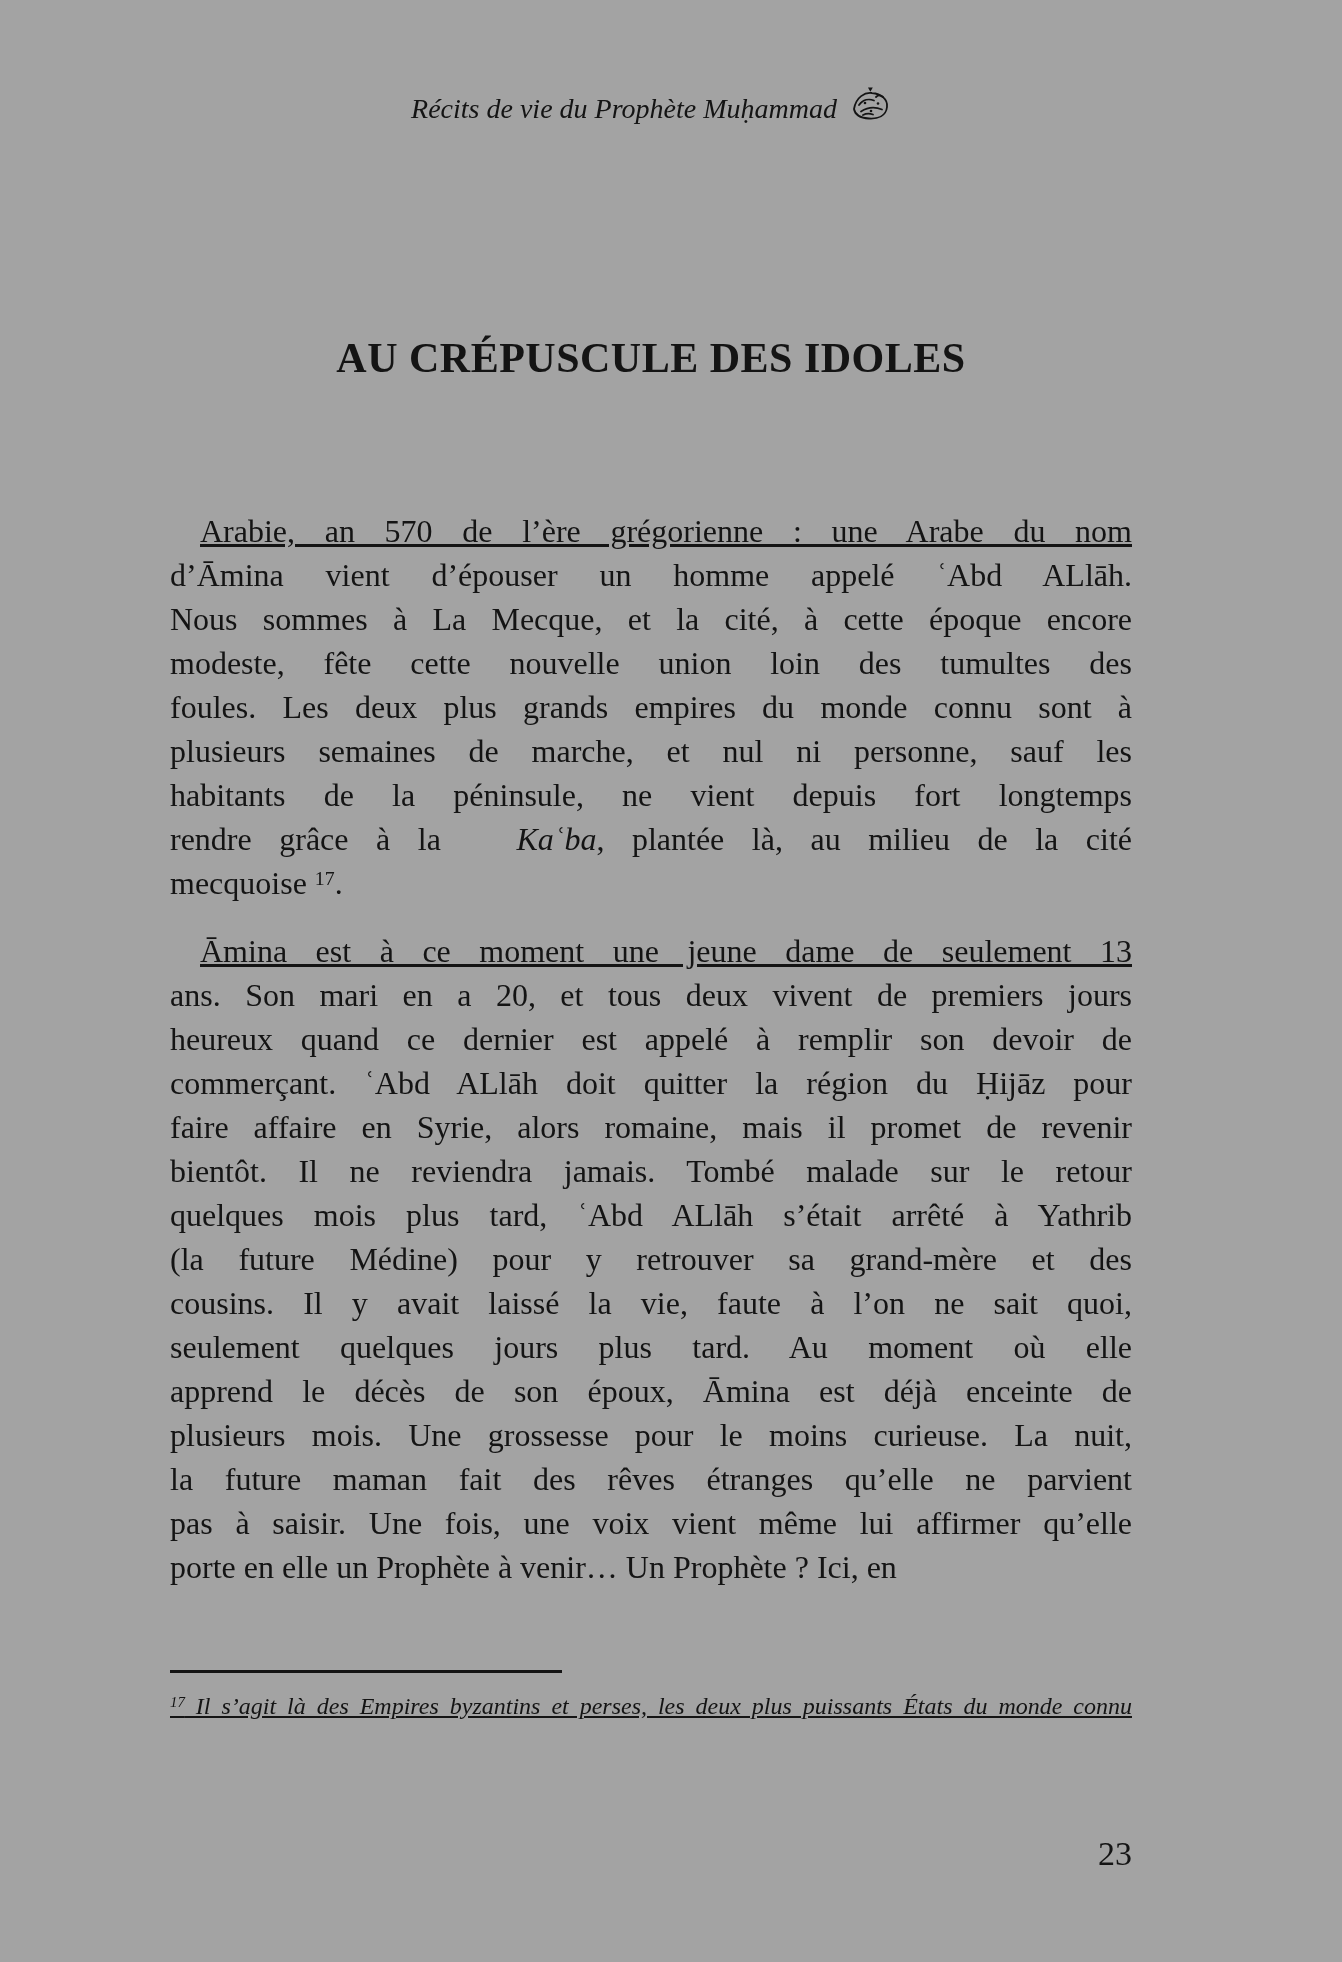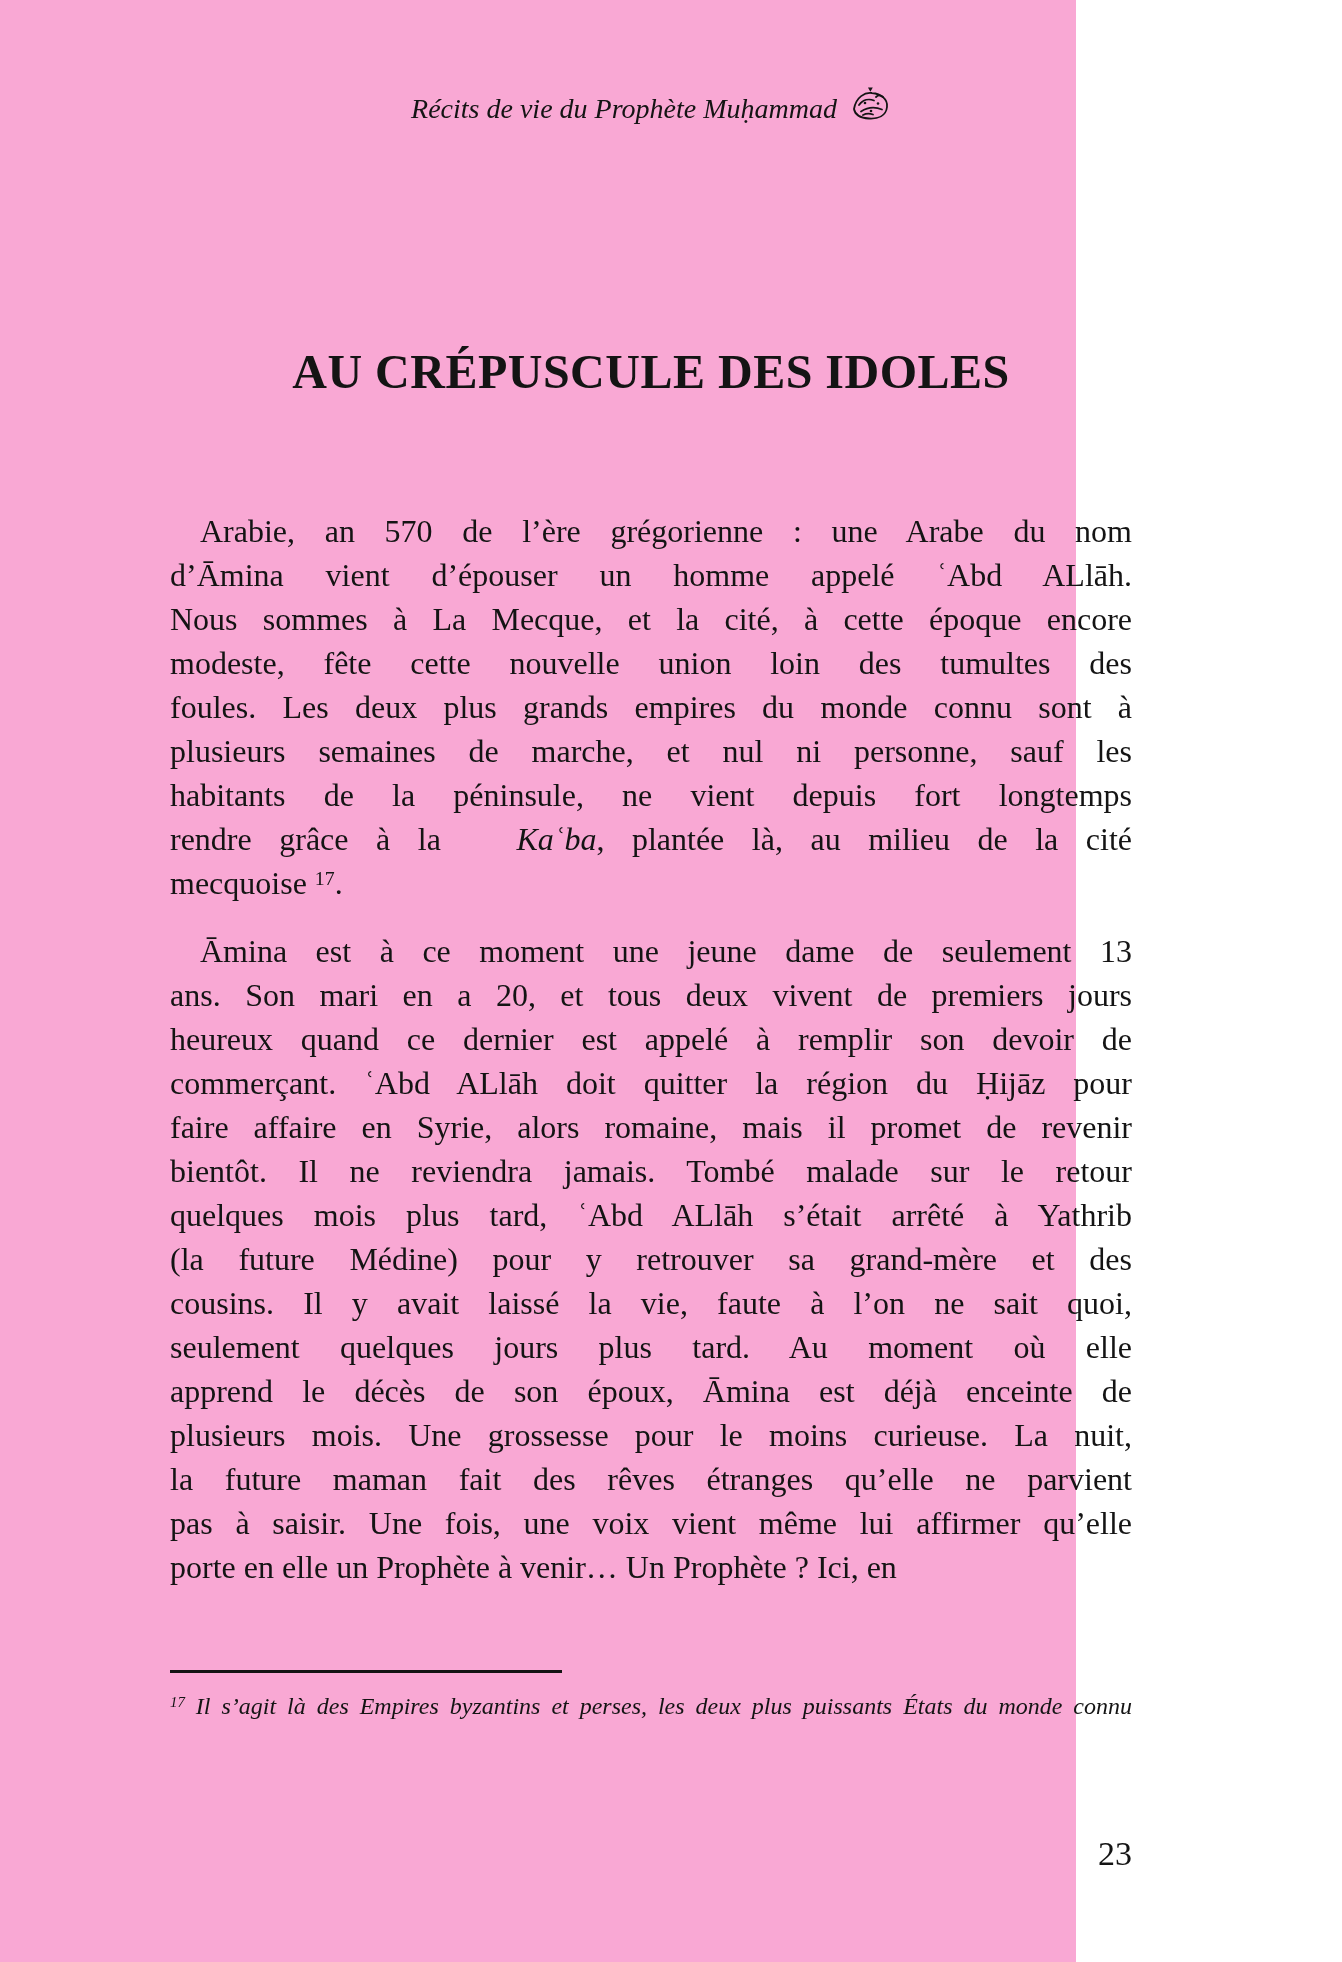--- a/index.html
+++ b/index.html
@@ -5,68 +5,68 @@
   html, body {
     margin: 0;
     padding: 0;
     width: 1342px;
     height: 1962px;
     background: #ffffff;
     overflow: hidden;
   }
   .page {
     position: relative;
-    width: 1076px;
+    width: 1342px;
     height: 1962px;
-    background: #f9a8d4;
+    background: #a3a3a3;
     color: #141414;
     font-family: "Liberation Serif", "DejaVu Serif", serif;
   }
   .running-header {
     position: absolute;
     top: 84px;
     left: 170px;
     width: 962px;
     display: flex;
     justify-content: center;
     align-items: center;
     gap: 14px;
     font-style: italic;
     font-size: 28px;
     line-height: 40px;
     white-space: nowrap;
   }
   .seal { display: inline-block; flex: 0 0 auto; margin-top: 2px; }
   .chapter-title {
     position: absolute;
-    top: 314px;
+    top: 304px;
     left: 170px;
     width: 962px;
     text-align: center;
-    font-size: 48px;
+    font-size: 42px;
     line-height: 52px;
     letter-spacing: 0.5px;
     white-space: nowrap;
   }
   .body-text {
     position: absolute;
     top: 509px;
     left: 170px;
     width: 962px;
     font-size: 32px;
   }
   .para + .para { margin-top: 24px; }
   .line {
     height: 44px;
     line-height: 44px;
     text-align: justify;
     text-align-last: justify;
     white-space: normal;
   }
-  .line.first { padding-left: 30px; }
+  .line.first { padding-left: 30px; text-decoration: underline; }
   .line.last { text-align-last: left; }
   .it { font-style: italic; margin-left: 48px; }
   .sup {
     font-size: 0.62em;
     position: relative;
     top: -0.45em;
     vertical-align: baseline;
   }
   .footnote-rule {
     position: absolute;

